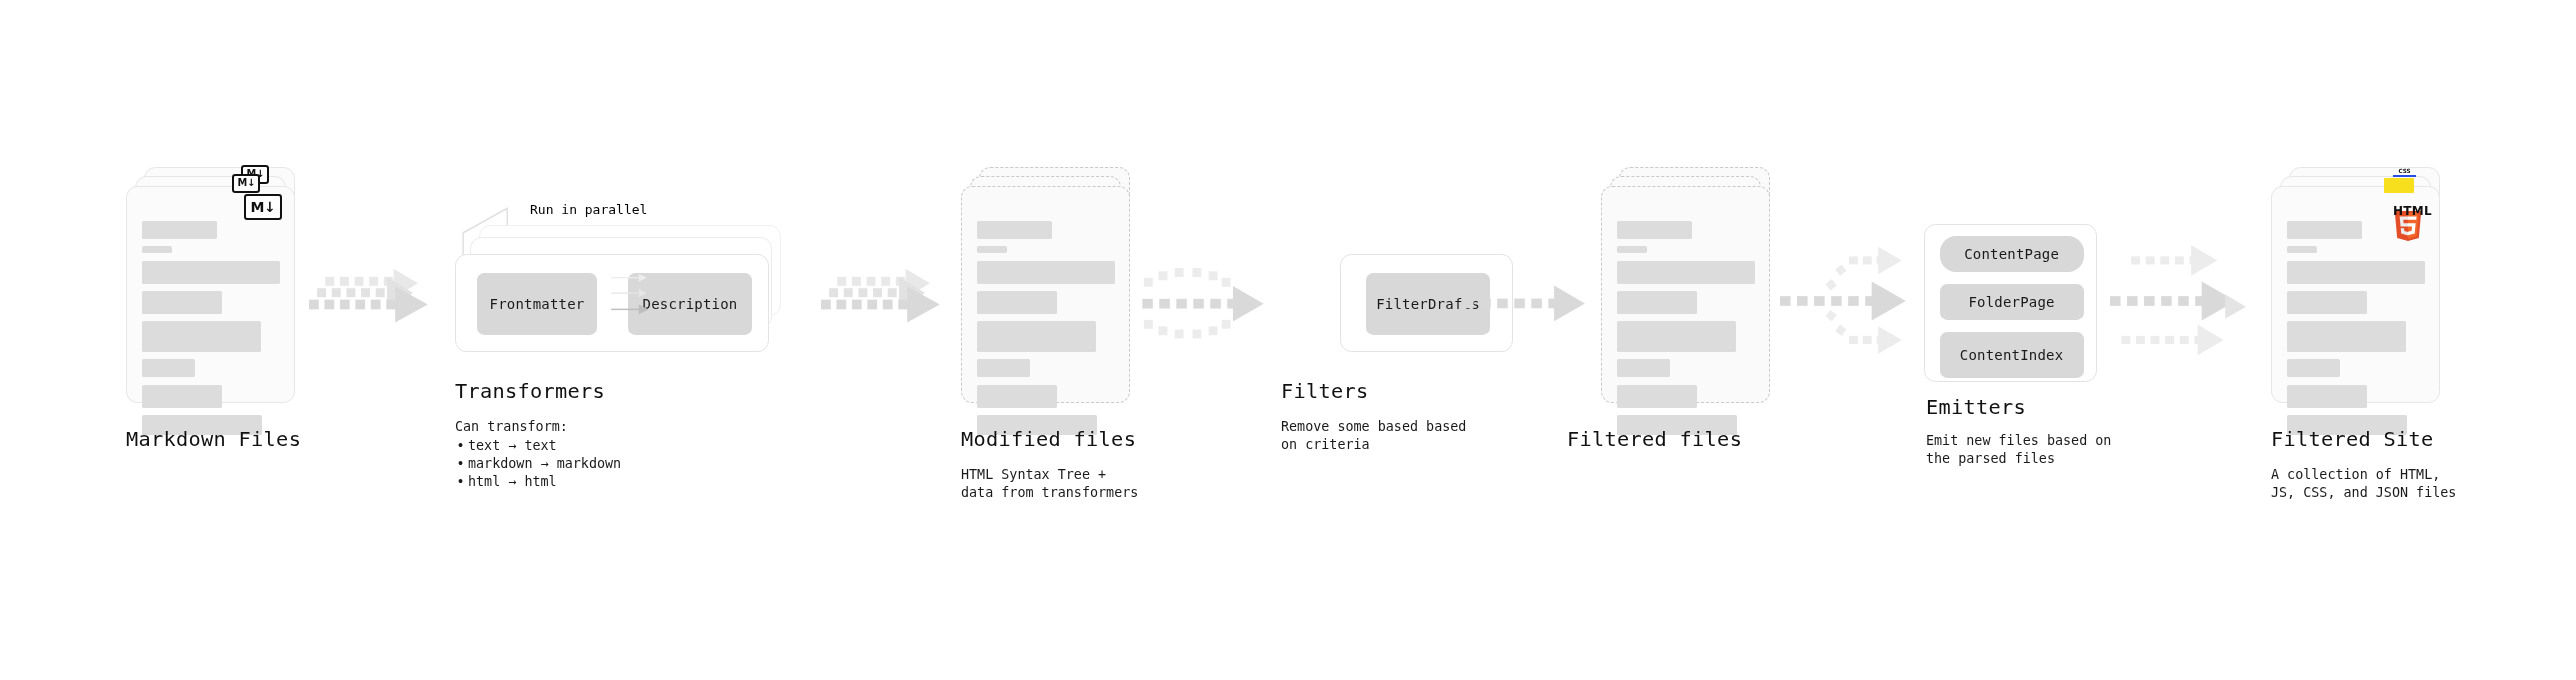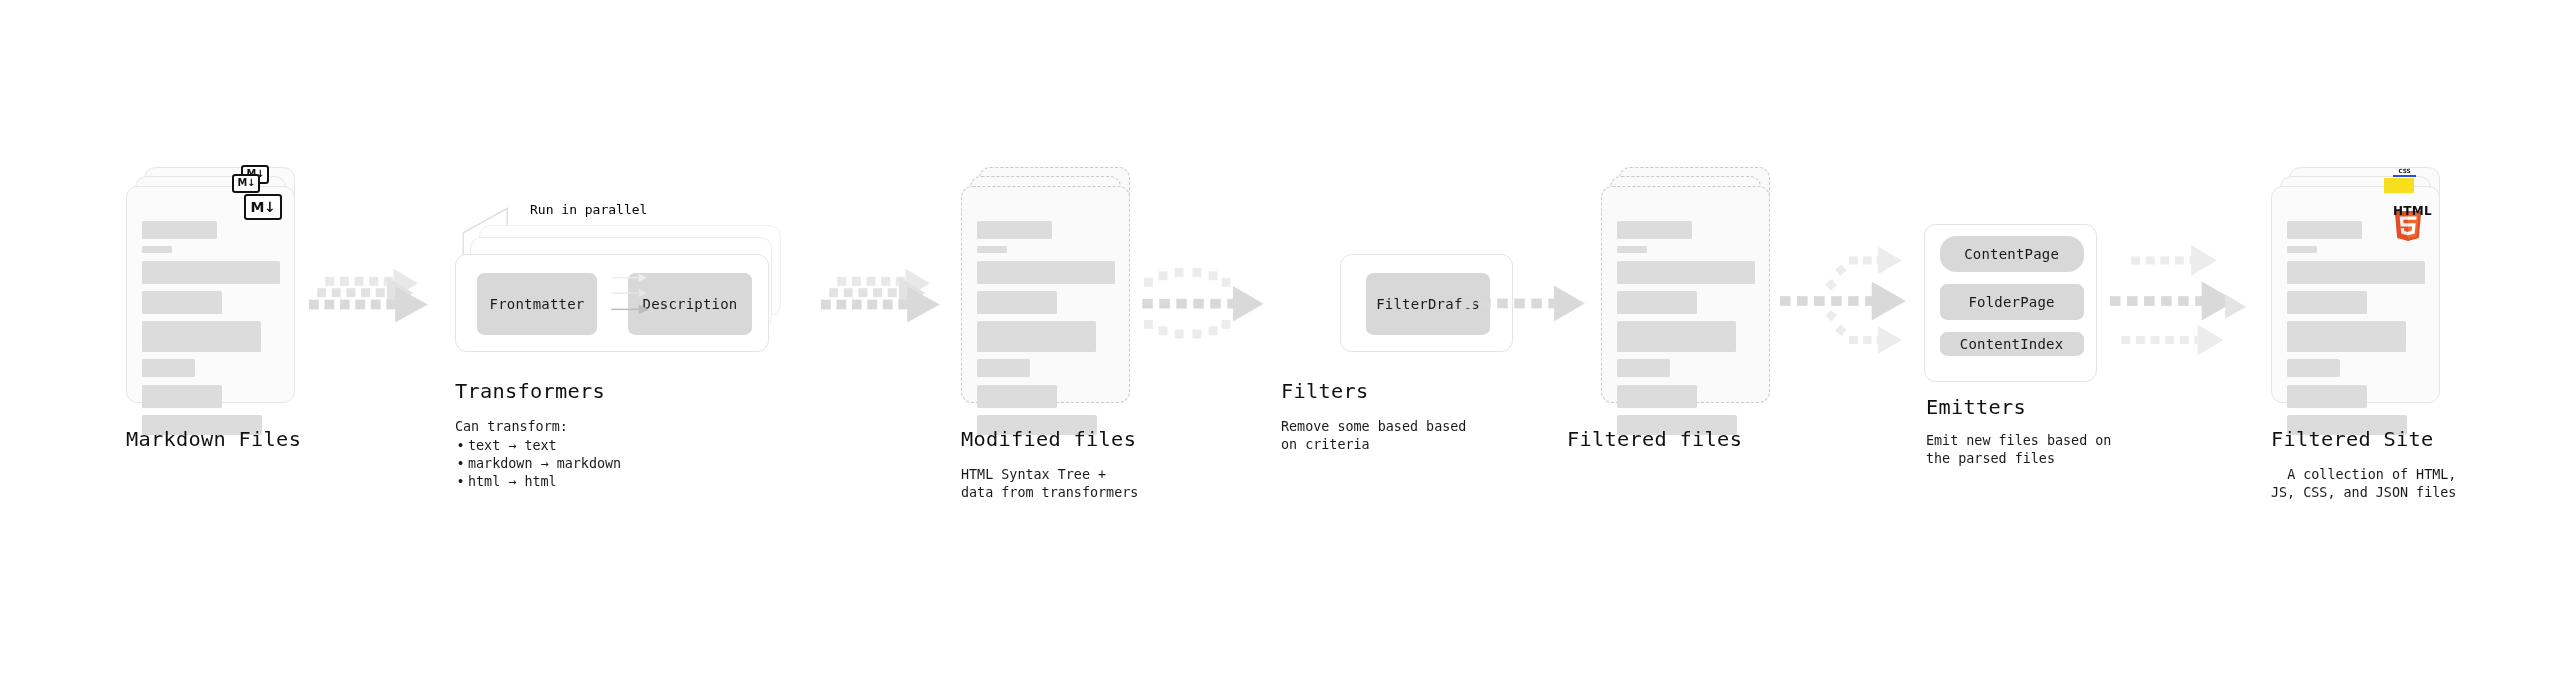--- a/index.html
+++ b/index.html
@@ -347,21 +347,21 @@
         <rect x="63" y="79" width="13" height="12"></rect>
       <rect x="84" y="79" width="13" height="12"></rect>
         <rect x="105" y="79" width="13" height="12"></rect>
       <path d="M113 61 L155 85 L113 109 Z"></path>
     </g>
   </svg>
 
   <div class="pbox" style="left:1924px;top:224px;width:173px;height:158px;">
     <div class="chip" style="position:absolute;left:14.6px;top:11.4px;width:144px;height:36px;border-radius:16px;">ContentPage</div>
     <div class="chip" style="position:absolute;left:14.6px;top:59px;width:144px;height:36px;">FolderPage</div>
-    <div class="chip" style="position:absolute;left:14.6px;top:107px;width:144px;height:24px;">ContentIndex</div>
+    <div class="chip" style="position:absolute;left:14.6px;top:107px;width:144px;height:46px;">ContentIndex</div>
   </div>
   <div class="title" style="left:1926px;top:395px;">Emitters</div>
   <div class="subtitle" style="left:1926px;top:432px;">Emit new files based on
 the parsed files</div>
 
   <svg class="node" style="left:2110px;top:232px;" width="142" height="138" viewBox="0 0 175 170">
     <g fill="#ececec">
       <rect x="26" y="30" width="11" height="10"></rect>
         <rect x="44" y="30" width="11" height="10"></rect>
       <rect x="62" y="30" width="11" height="10"></rect>
@@ -422,17 +422,17 @@
         <svg width="30" height="34" viewBox="0 0 512 580">
           <path fill="#e44d26" d="M71 460L30 0h452l-41 460-185 52z"></path>
           <path fill="#f16529" d="M256 472l150-42 35-394H256z"></path>
           <path fill="#ebebeb" d="M256 208H181l-5-58h80V93H113l16 173h127zm0 149l-63-17-4-45h-57l8 89 116 32z"></path>
           <path fill="#fff" d="M255 208v57h70l-7 74-63 17v59l116-32 1-10 13-149 2-16zm0-115v57h142l1-13 3-31 1-13z"></path>
         </svg>
       </div>
     </div>
   </div>
   <div class="title" style="left:2271px;top:427px;">Filtered Site</div>
-  <div class="subtitle" style="left:2271px;top:466px;text-align:right;">A collection of HTML,
+  <div class="subtitle" style="left:2271px;top:466px;">A collection of HTML,
 JS, CSS, and JSON files</div>
 
 </div>
 
 
 </body></html>

